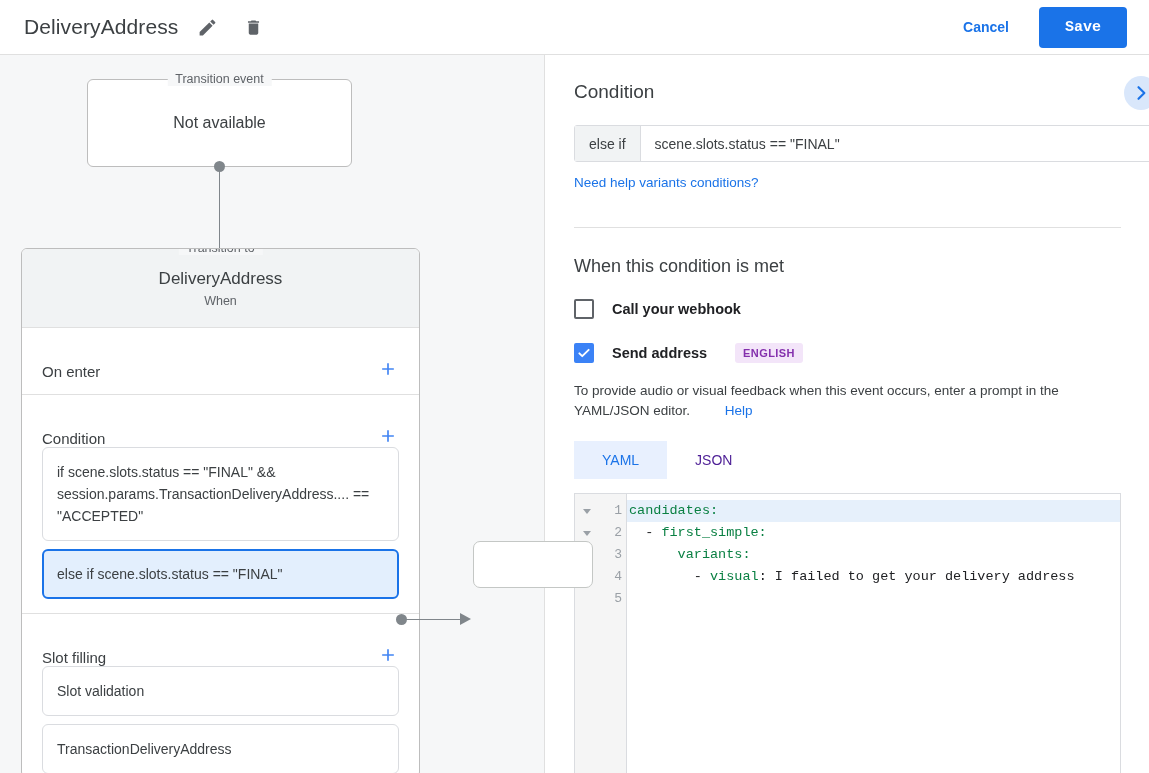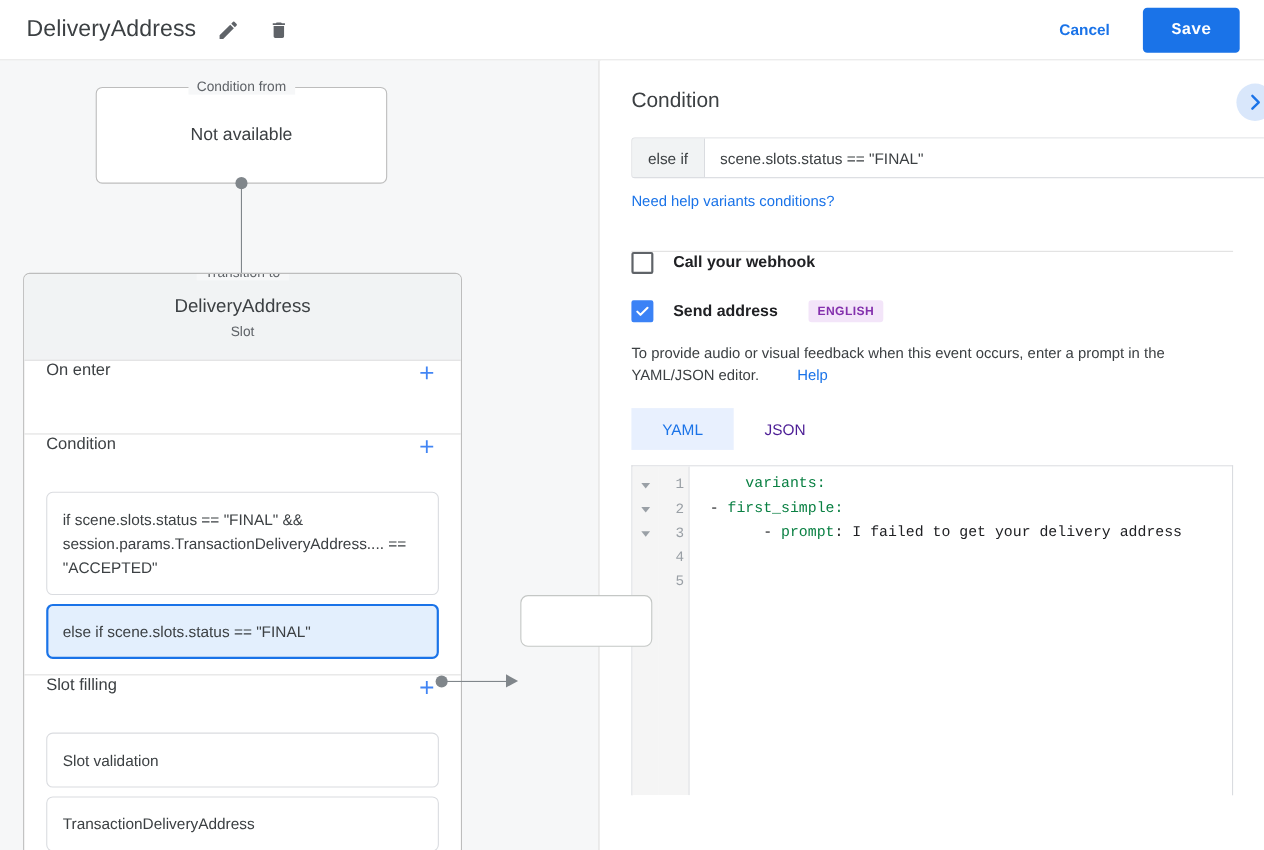--- a/index.html
+++ b/index.html
@@ -112,21 +112,21 @@
   .scene-title { font-size: 17px; color: #3c4043; }
   .scene-sub { font-size: 12.5px; color: #5f6368; margin-top: 5px; }
 
   .section {
     border-bottom: 1px solid #e0e0e0;
     padding: 0 20px 14px 20px;
   }
   .section:last-child { border-bottom: none; }
   .section-head {
     height: 52px;
-    display: flex; align-items: flex-start; justify-content: space-between;
+    display: flex; align-items: flex-end; justify-content: space-between;
   }
   .section-title { font-size: 15px; color: #3c4043; }
   .plus-icon {
     width: 22px; height: 22px; cursor: pointer;
     display: flex; align-items: center; justify-content: center;
   }
   .plus-icon svg { display: block; }
 
   .list-card {
     border: 1px solid #dadce0;
@@ -320,34 +320,34 @@
 
   <div class="topbar-spacer"></div>
 
   <button class="cancel-btn">Cancel</button>
   <button class="save-btn">Save</button>
 </div>
 
 <div class="left-panel">
 
   <div class="fieldset" id="transition-from">
-    <div class="legend">Condition from</div>
+    <div class="legend">Transition event</div>
     <div class="body-text">Not available</div>
   </div>
 
   <div class="connector-dot"></div>
   <div class="connector-line"></div>
   <div class="connector-arrow"></div>
 
   <div class="fieldset" id="transition-to">
     <div class="legend">Transition to</div>
 
     <div class="scene-header">
       <div class="scene-title">DeliveryAddress</div>
-      <div class="scene-sub">Slot</div>
+      <div class="scene-sub">When</div>
     </div>
 
     <div id="flow-sections">
         <div class="section">
           <div class="section-head">
             <div class="section-title">On enter</div>
             <div class="plus-icon">
               <svg width="20" height="20" viewBox="0 0 24 24" fill="#4285f4">
                 <path d="M19 13h-6v6h-2v-6H5v-2h6V5h2v6h6v2z"></path>
               </svg>
@@ -396,20 +396,21 @@
     <div class="cond-input-row">
       <div class="cond-prefix">else if</div>
       <input class="cond-value" value="scene.slots.status == &quot;FINAL&quot;" style="">
     </div>
 
     <a class="help-link">Need help variants conditions?</a>
     <div class="rp-divider"></div>
   </div>
 
   <div class="rp-section">
+    <div class="section-heading2">When this condition is met</div>
 
     <div class="check-row">
       <div class="checkbox"></div>
       <div class="check-label">Call your webhook</div>
     </div>
 
     <div class="check-row">
       <div class="checkbox checked">
         <svg width="14" height="14" viewBox="0 0 24 24" fill="none" stroke="#ffffff" stroke-width="3.2" stroke-linecap="round" stroke-linejoin="round">
           <path d="M4 12.5l5 5L20 6.5"></path>
@@ -445,23 +446,24 @@
         <div class="fold-cell"></div>
       </div>
     <div class="num-gutter" id="num-gutter">
         <div class="num-cell">1</div>
         <div class="num-cell">2</div>
         <div class="num-cell">3</div>
         <div class="num-cell">4</div>
         <div class="num-cell">5</div>
       </div>
     <div class="code-area" id="code-area">
+        <div class="code-line hl"><span class="yk">candidates:</span></div>
+        <div class="code-line"><span>  - </span><span class="yk">first_simple:</span></div>
         <div class="code-line"><span>      </span><span class="yk">variants:</span></div>
-        <div class="code-line"><span>  - </span><span class="yk">first_simple:</span></div>
-        <div class="code-line"><span>        - </span><span class="yk">prompt</span><span>: I failed to get your delivery address</span></div>
+        <div class="code-line"><span>        - </span><span class="yk">visual</span><span>: I failed to get your delivery address</span></div>
         <div class="code-line"><span></span></div>
       </div>
   </div>
 </div>
 
 <div class="chevron-btn">
   <svg width="20" height="20" viewBox="0 0 24 24" fill="none" stroke="#1a73e8" stroke-width="2.6" stroke-linecap="round" stroke-linejoin="round">
     <path d="M9 5l7 7-7 7"></path>
   </svg>
 </div>

